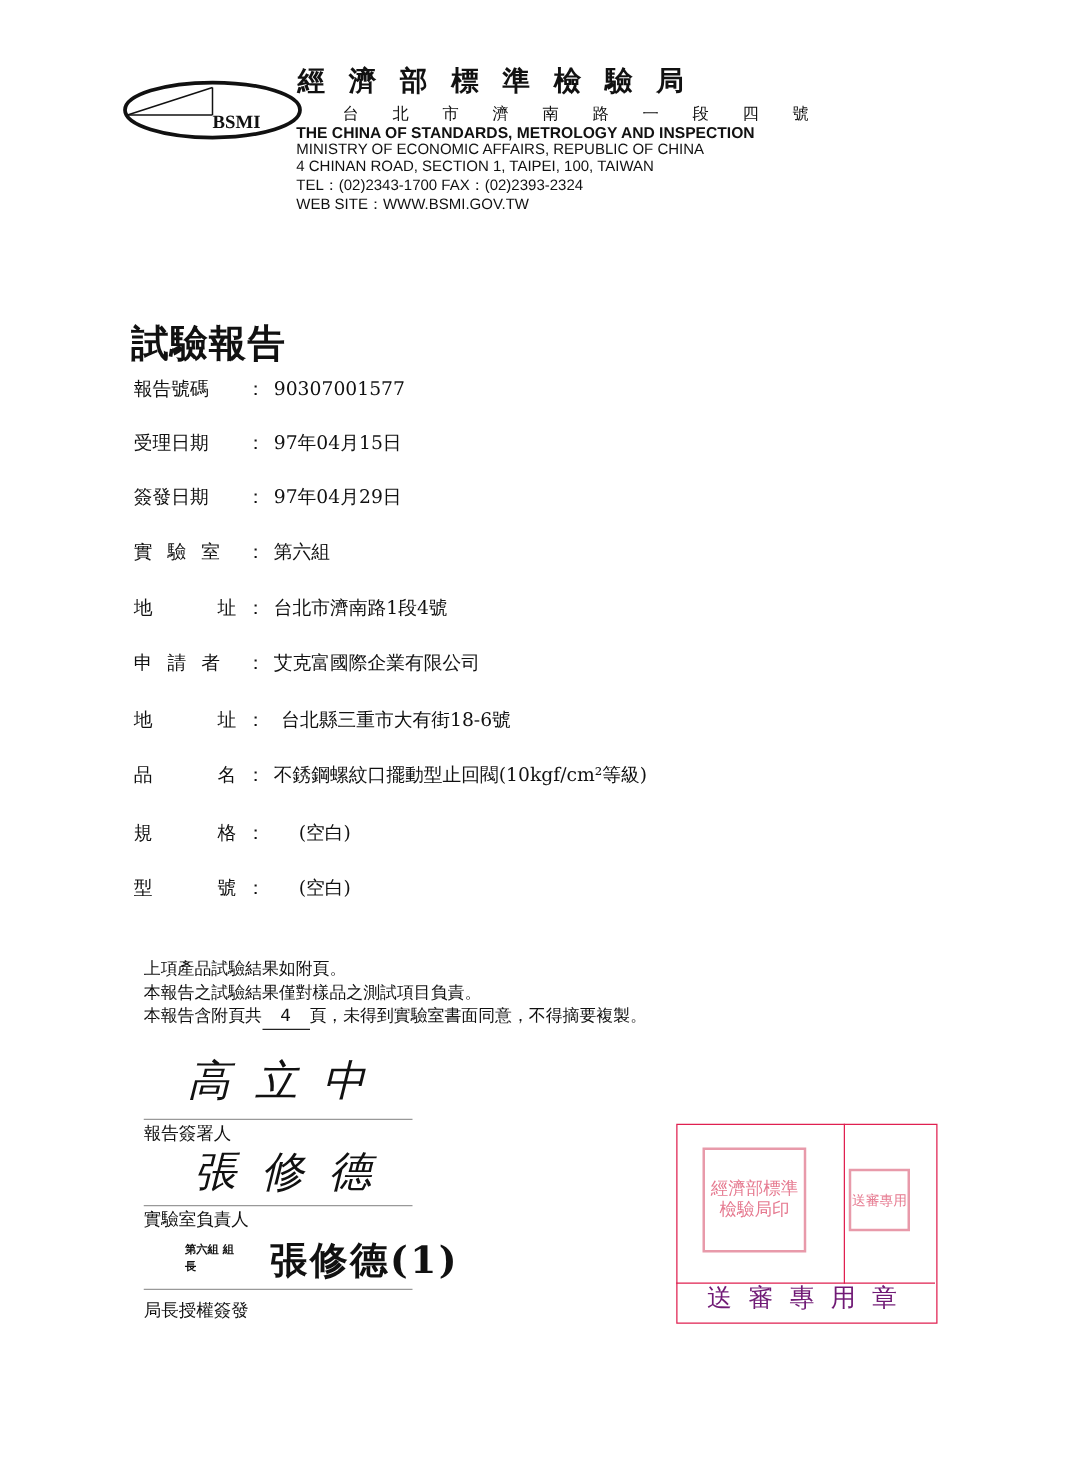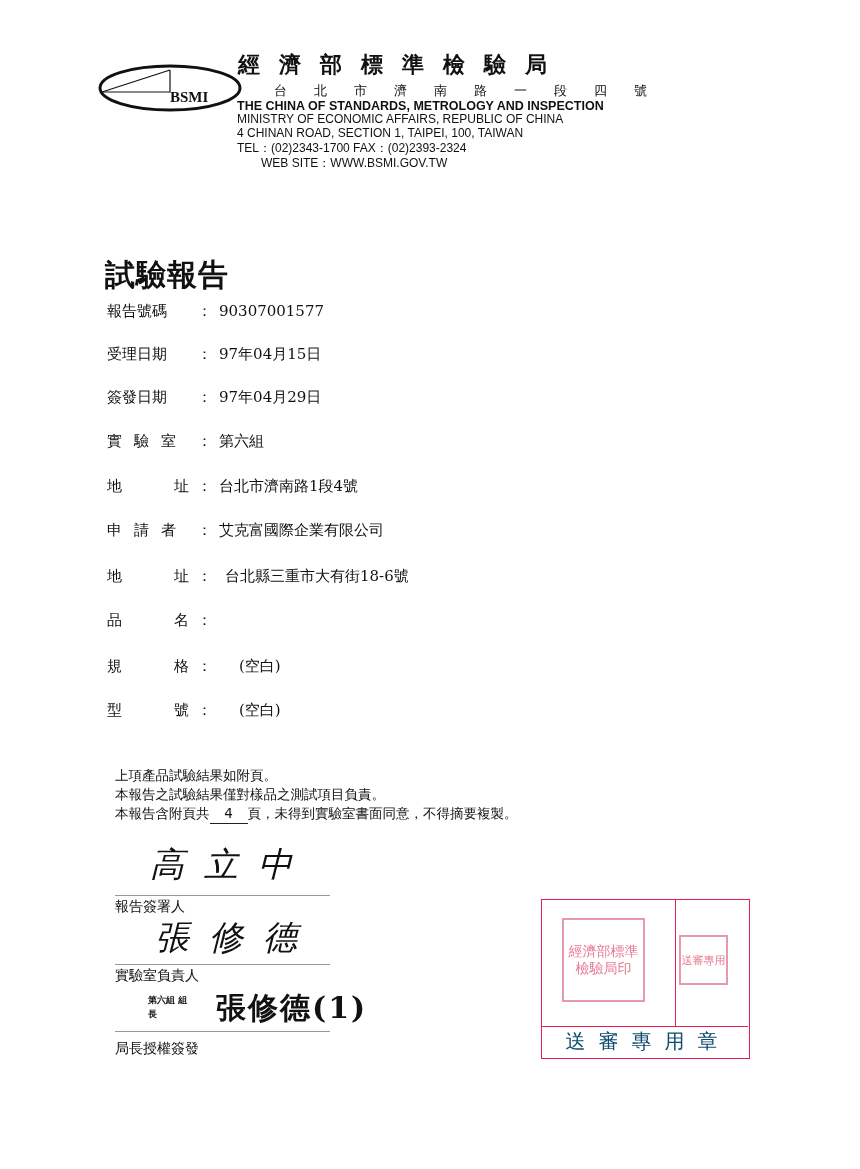--- a/index.html
+++ b/index.html
@@ -27,40 +27,40 @@
   .sigline { left:115px; width:215px; border-top:1.5px solid #999; }
   .siglabel { left:115px; font-family:"DejaVu Sans", sans-serif; font-size:14px; }
   .sig { font-family:"DejaVu Serif", serif; font-style:italic; letter-spacing:20px; }
   .stamp-box { left:541px; top:899px; width:207px; height:158px; border:1.5px solid #e02050; }
   .stamp-vdiv { left:675px; top:899px; width:0; height:128px; border-left:1.5px solid #e02050; }
   .stamp-hdiv { left:541px; top:1026px; width:207px; border-top:1.5px solid #e02050; }
   .seal { border:2px solid #e89aaa; color:#e67a90; display:flex; align-items:center;
           justify-content:center; text-align:center; font-family:"DejaVu Serif", serif; }
   .seal1 { left:562px; top:918px; width:79px; height:80px; font-size:14px; line-height:17px; }
   .seal2 { left:679px; top:935px; width:45px; height:46px; font-size:11px; line-height:13px; }
-  .stamp-text { left:553px; top:1028px; width:190px; text-align:center; color:#0c4a6e;
-                font-family:Liberation Serif, serif; font-size:20px; letter-spacing:13px; line-height:26px; }
+  .stamp-text { left:553px; top:1028px; width:190px; text-align:center; color:#701a75;
+                font-family:Liberation Mono, monospace; font-size:20px; letter-spacing:13px; line-height:26px; }
 </style>
 </head>
 <body>
 
 <svg class="abs logo" viewBox="0 0 150 52">
   <ellipse cx="72" cy="26" rx="70" ry="22" fill="none" stroke="#111" stroke-width="3"></ellipse>
   <line x1="4" y1="30" x2="72" y2="8" stroke="#111" stroke-width="1.2"></line>
   <line x1="4" y1="30" x2="72" y2="30" stroke="#111" stroke-width="1.2"></line>
   <line x1="72" y1="8" x2="72" y2="30" stroke="#111" stroke-width="1.2"></line>
   <text x="72" y="40" font-family="Liberation Serif, serif" font-weight="bold" font-size="15" fill="#111">BSMI</text>
 </svg>
 <div class="abs hdr-cn">經濟部標準檢驗局</div>
 <div class="abs hdr-addr-cn">台北市濟南路一段四號</div>
 <div class="abs hdr-en b" style="top:99px;">THE CHINA OF STANDARDS, METROLOGY AND INSPECTION</div>
 <div class="abs hdr-en" style="top:112px;">MINISTRY OF ECONOMIC AFFAIRS, REPUBLIC OF CHINA</div>
 <div class="abs hdr-en" style="top:126px;">4 CHINAN ROAD, SECTION 1, TAIPEI, 100, TAIWAN</div>
 <div class="abs hdr-en" style="top:141px;">TEL：(02)2343-1700    FAX：(02)2393-2324</div>
-<div class="abs hdr-en" style="top:156px;margin-left:24px;">WEB SITE：WWW.BSMI.GOV.TW</div>
+<div class="abs hdr-en" style="top:156px;">WEB SITE：WWW.BSMI.GOV.TW</div>
 
 <div class="abs title">試驗報告</div>
 
 <div class="abs field" style="top:302px;justify-content:flex-end;">
   <span class="lbl">報告號碼</span>
     <span class="colon">：</span>
     <span class="val">90307001577</span>
 </div>
 <div class="abs field" style="top:345px;">
   <span class="lbl">受理日期</span>
@@ -88,20 +88,21 @@
     <span class="val">艾克富國際企業有限公司</span>
 </div>
 <div class="abs field" style="top:567px;">
   <span class="lbl" style="letter-spacing:52px;">地址</span>
     <span class="colon">：</span>
     <span class="val" style="padding-left:10px;">台北縣三重市大有街18-6號</span>
 </div>
 <div class="abs field" style="top:611px;">
   <span class="lbl" style="letter-spacing:52px;">品名</span>
     <span class="colon">：</span>
+    <span class="val">不銹鋼螺紋口擺動型止回閥(10kgf/cm²等級)</span>
 </div>
 <div class="abs field" style="top:657px;">
   <span class="lbl" style="letter-spacing:52px;">規格</span>
     <span class="colon">：</span>
     <span class="val" style="padding-left:24px;">(空白)</span>
 </div>
 <div class="abs field" style="top:701px;">
   <span class="lbl" style="letter-spacing:52px;">型號</span>
     <span class="colon">：</span>
     <span class="val" style="padding-left:24px;">(空白)</span>

